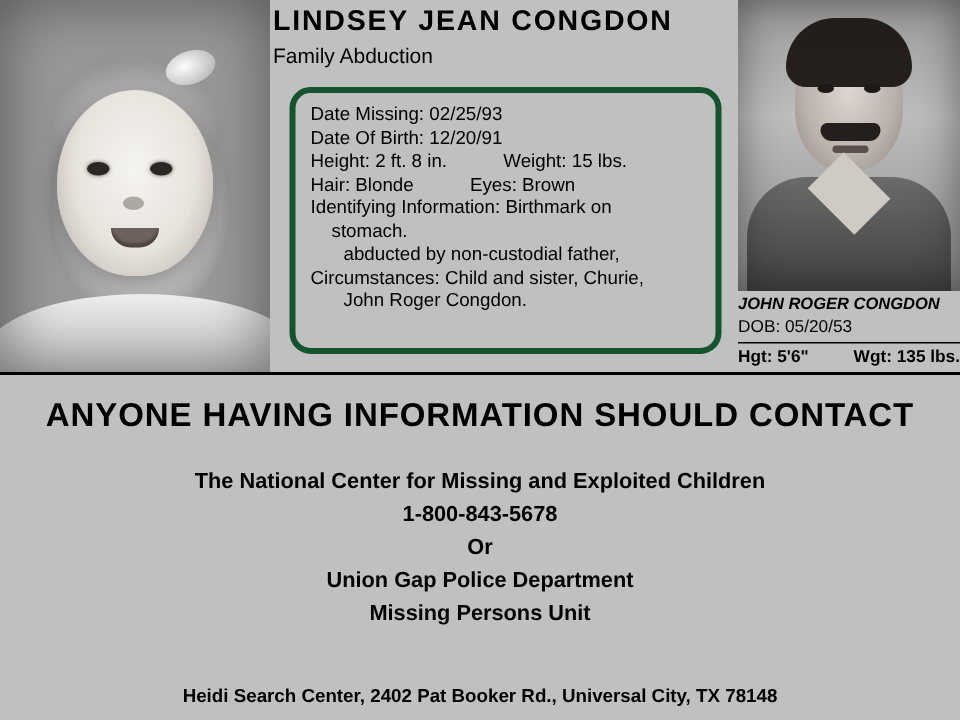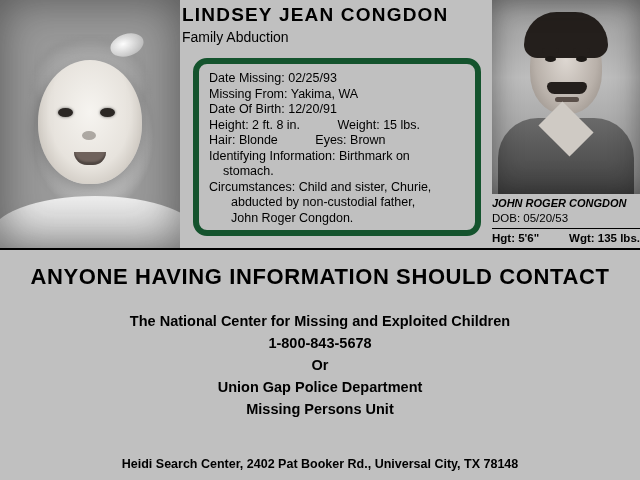--- a/index.html
+++ b/index.html
@@ -121,21 +121,21 @@
     margin-top: 3px;
   }
 
   
   .info-box {
     position: absolute;
     left: 193px;
     top: 58px;
     width: 288px;
     height: 178px;
-    border: 6px solid #14532d;
+    border: 4px solid #14532d;
     border-radius: 14px;
     background: #c0c0c0;
     box-sizing: border-box;
     padding: 7px 9px 0 10px;
   }
   .info-line {
     font-size: 12.5px;
     color: #000;
     line-height: 15.5px;
     white-space: nowrap;
@@ -323,24 +323,20 @@
     <div class="title-sub">Family Abduction</div>
   </div>
 
   <div class="info-box">
 
     <div class="info-line">
       <span>Date Missing:</span>
       <span>02/25/93</span>
     </div>
 
-    <div class="info-line">
-      <span>Missing From:</span>
-      <span>Yakima, WA</span>
-    </div>
 
     <div class="info-line">
       <span>Date Of Birth:</span>
       <span>12/20/91</span>
     </div>
 
     <div class="info-line">
       <span>Height:</span>
       <span>2 ft. 8 in.</span>
       <span class="col2">Weight:</span>
@@ -353,25 +349,25 @@
       <span class="col2">Eyes:</span>
       <span>Brown</span>
     </div>
 
     <div class="info-line">
       <span>Identifying Information:</span>
       <span>Birthmark on</span>
     </div>
     <div class="info-line indent1">stomach.</div>
 
+    <div class="info-line indent2">abducted by non-custodial father,</div>
     <div class="info-line">
       <span>Circumstances:</span>
       <span>Child and sister, Churie,</span>
     </div>
-    <div class="info-line indent2">abducted by non-custodial father,</div>
     <div class="info-line indent2">John Roger Congdon.</div>
   </div>
 
   <div class="abductor-photo">
     <div class="bg"></div>
     <div class="head"></div>
     <div class="hair"></div>
     <div class="brow l"></div>
     <div class="brow r"></div>
     <div class="eye l"></div>

